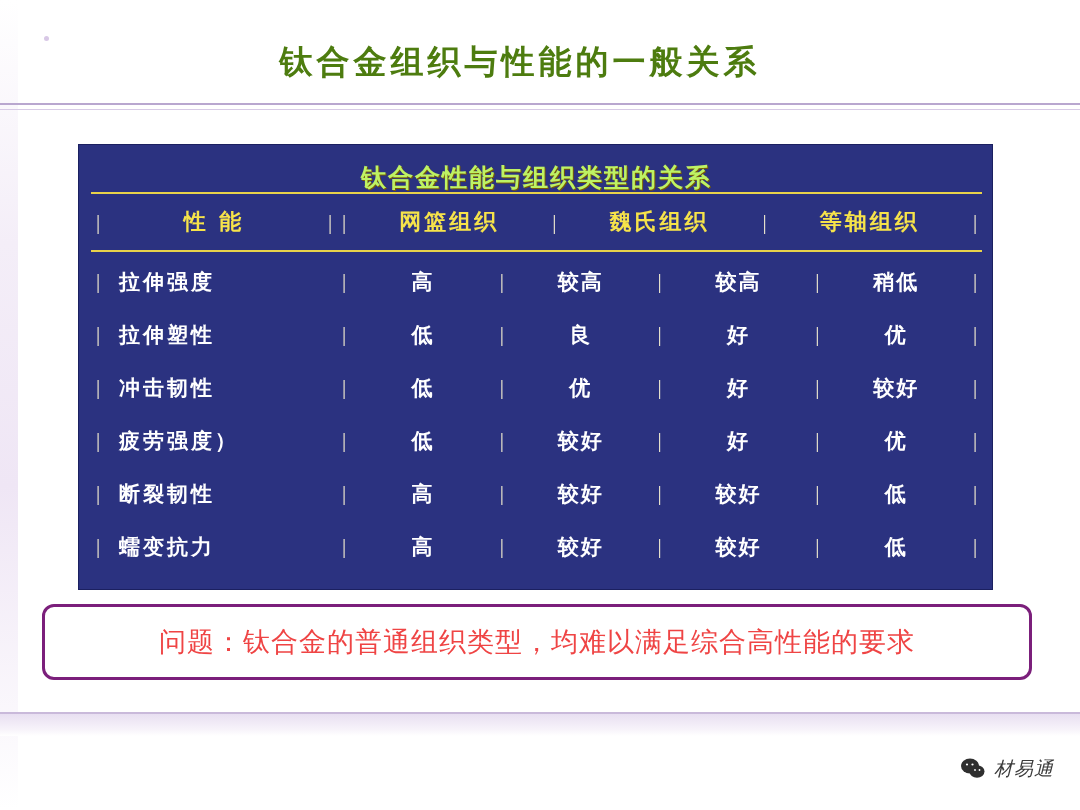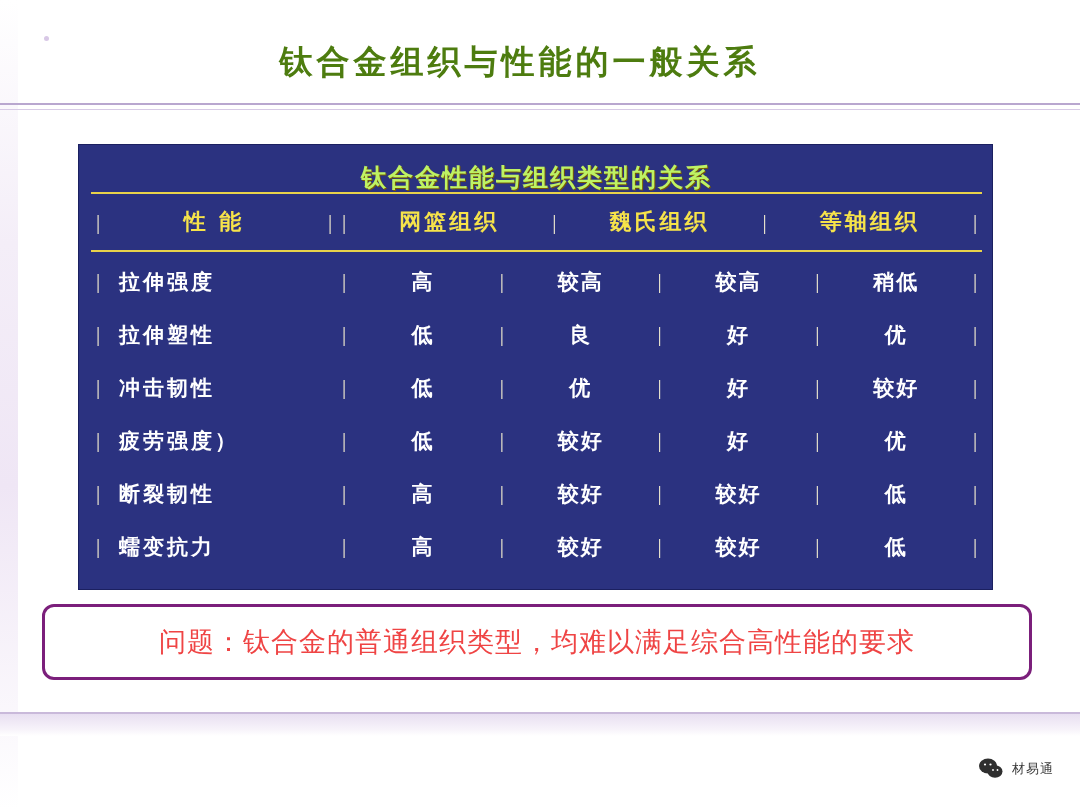--- a/index.html
+++ b/index.html
@@ -171,24 +171,25 @@
     right: 26px; top: 756px;
     display: flex;
     align-items: center;
     gap: 8px;
   }
   .wechat-icon {
     width: 26px; height: 26px;
     position: relative;
   }
   .footer-text {
-    font-size: 13px;
+    font-size: 19px;
     color: #3b3b3b;
     letter-spacing: 1px;
     font-family: "DejaVu Serif", "Liberation Serif", serif;
+    font-style: italic;
   }
   .dot-left {
     position: absolute;
     left: 44px; top: 36px;
     width: 5px; height: 5px;
     background: #d8c8e6;
     border-radius: 50%;
   }
 </style>
 </head>

